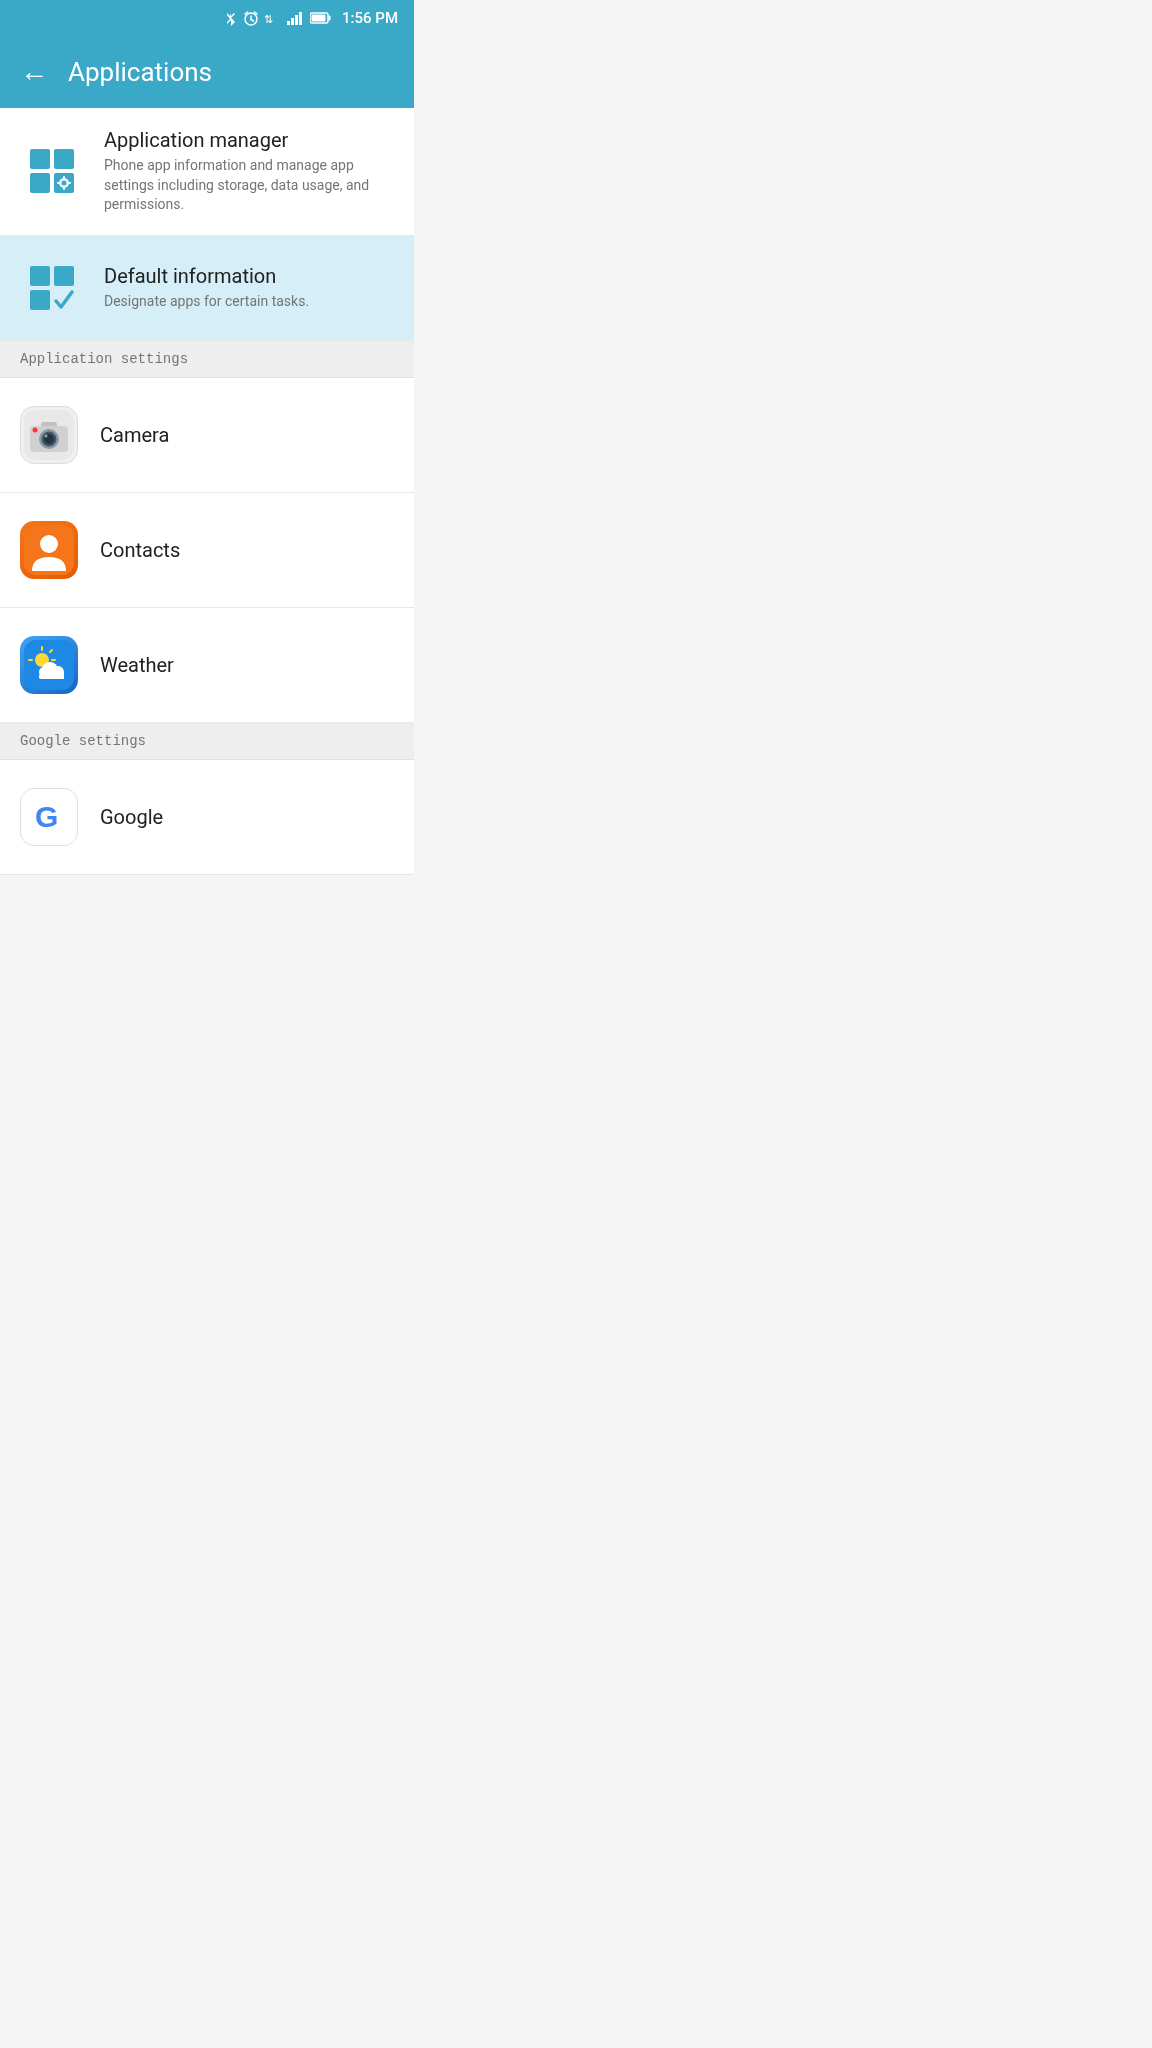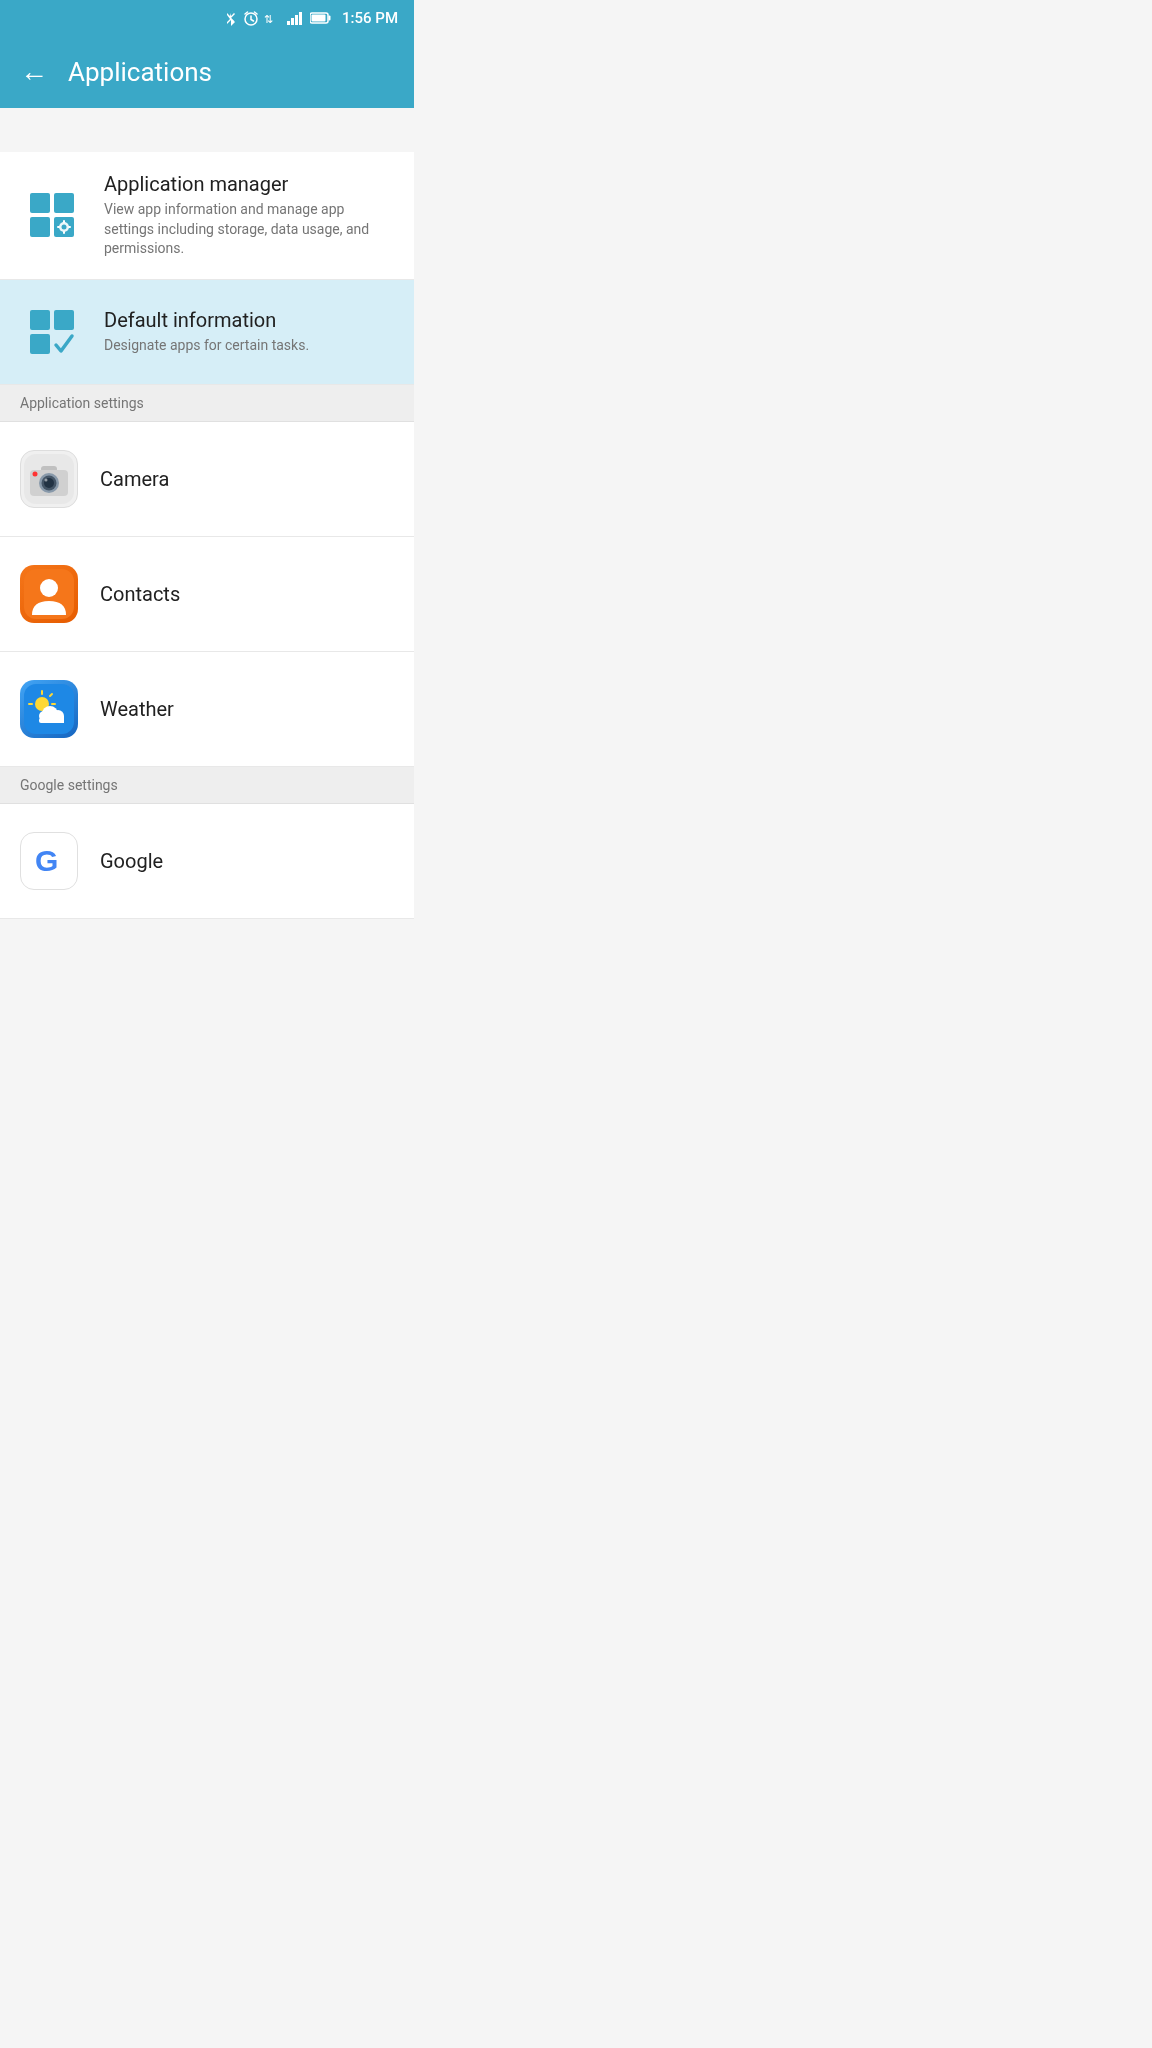--- a/index.html
+++ b/index.html
@@ -58,21 +58,20 @@
 
     .app-bar-title {
       color: white;
       font-size: 26px;
       font-weight: 400;
     }
 
     
     .content {
       background: #14b8a6;
-      margin-top: 44px;
     }
 
     
     .menu-item {
       display: flex;
       align-items: center;
       padding: 20px 20px;
       background: white;
       cursor: pointer;
       border-bottom: 1px solid #e8e8e8;
@@ -110,20 +109,21 @@
       line-height: 1.4;
     }
 
     
     .section-header {
       background: #eeeeee;
       padding: 10px 20px;
       font-size: 14px;
       color: #757575;
       border-bottom: 1px solid #e0e0e0;
+      font-family: Liberation Mono, monospace;
     }
 
     
     .app-item {
       display: flex;
       align-items: center;
       padding: 28px 20px;
       background: white;
       cursor: pointer;
       border-bottom: 1px solid #e8e8e8;
@@ -234,21 +234,21 @@
         <circle cx="36" cy="36" r="5" fill="white" opacity="0.9"></circle>
         <circle cx="36" cy="36" r="2.5" fill="#3aa8c7"></circle>
         <rect x="35" y="29" width="2" height="3" rx="1" fill="white"></rect>
         <rect x="35" y="40" width="2" height="3" rx="1" fill="white"></rect>
         <rect x="29" y="35" width="3" height="2" rx="1" fill="white"></rect>
         <rect x="40" y="35" width="3" height="2" rx="1" fill="white"></rect>
       </svg>
     </div>
     <div class="menu-text">
       <div class="menu-title">Application manager</div>
-      <div class="menu-subtitle">View app information and manage app settings including storage, data usage, and permissions.</div>
+      <div class="menu-subtitle">Phone app information and manage app settings including storage, data usage, and permissions.</div>
     </div>
   </div>
 
   <div class="menu-item highlighted">
     <div class="icon-wrapper">
       <svg width="48" height="48" viewBox="0 0 48 48">
         <rect x="2" y="2" width="20" height="20" rx="2" fill="#3aa8c7"></rect>
         <rect x="26" y="2" width="20" height="20" rx="2" fill="#3aa8c7"></rect>
         <rect x="2" y="26" width="20" height="20" rx="2" fill="#3aa8c7"></rect>
 

